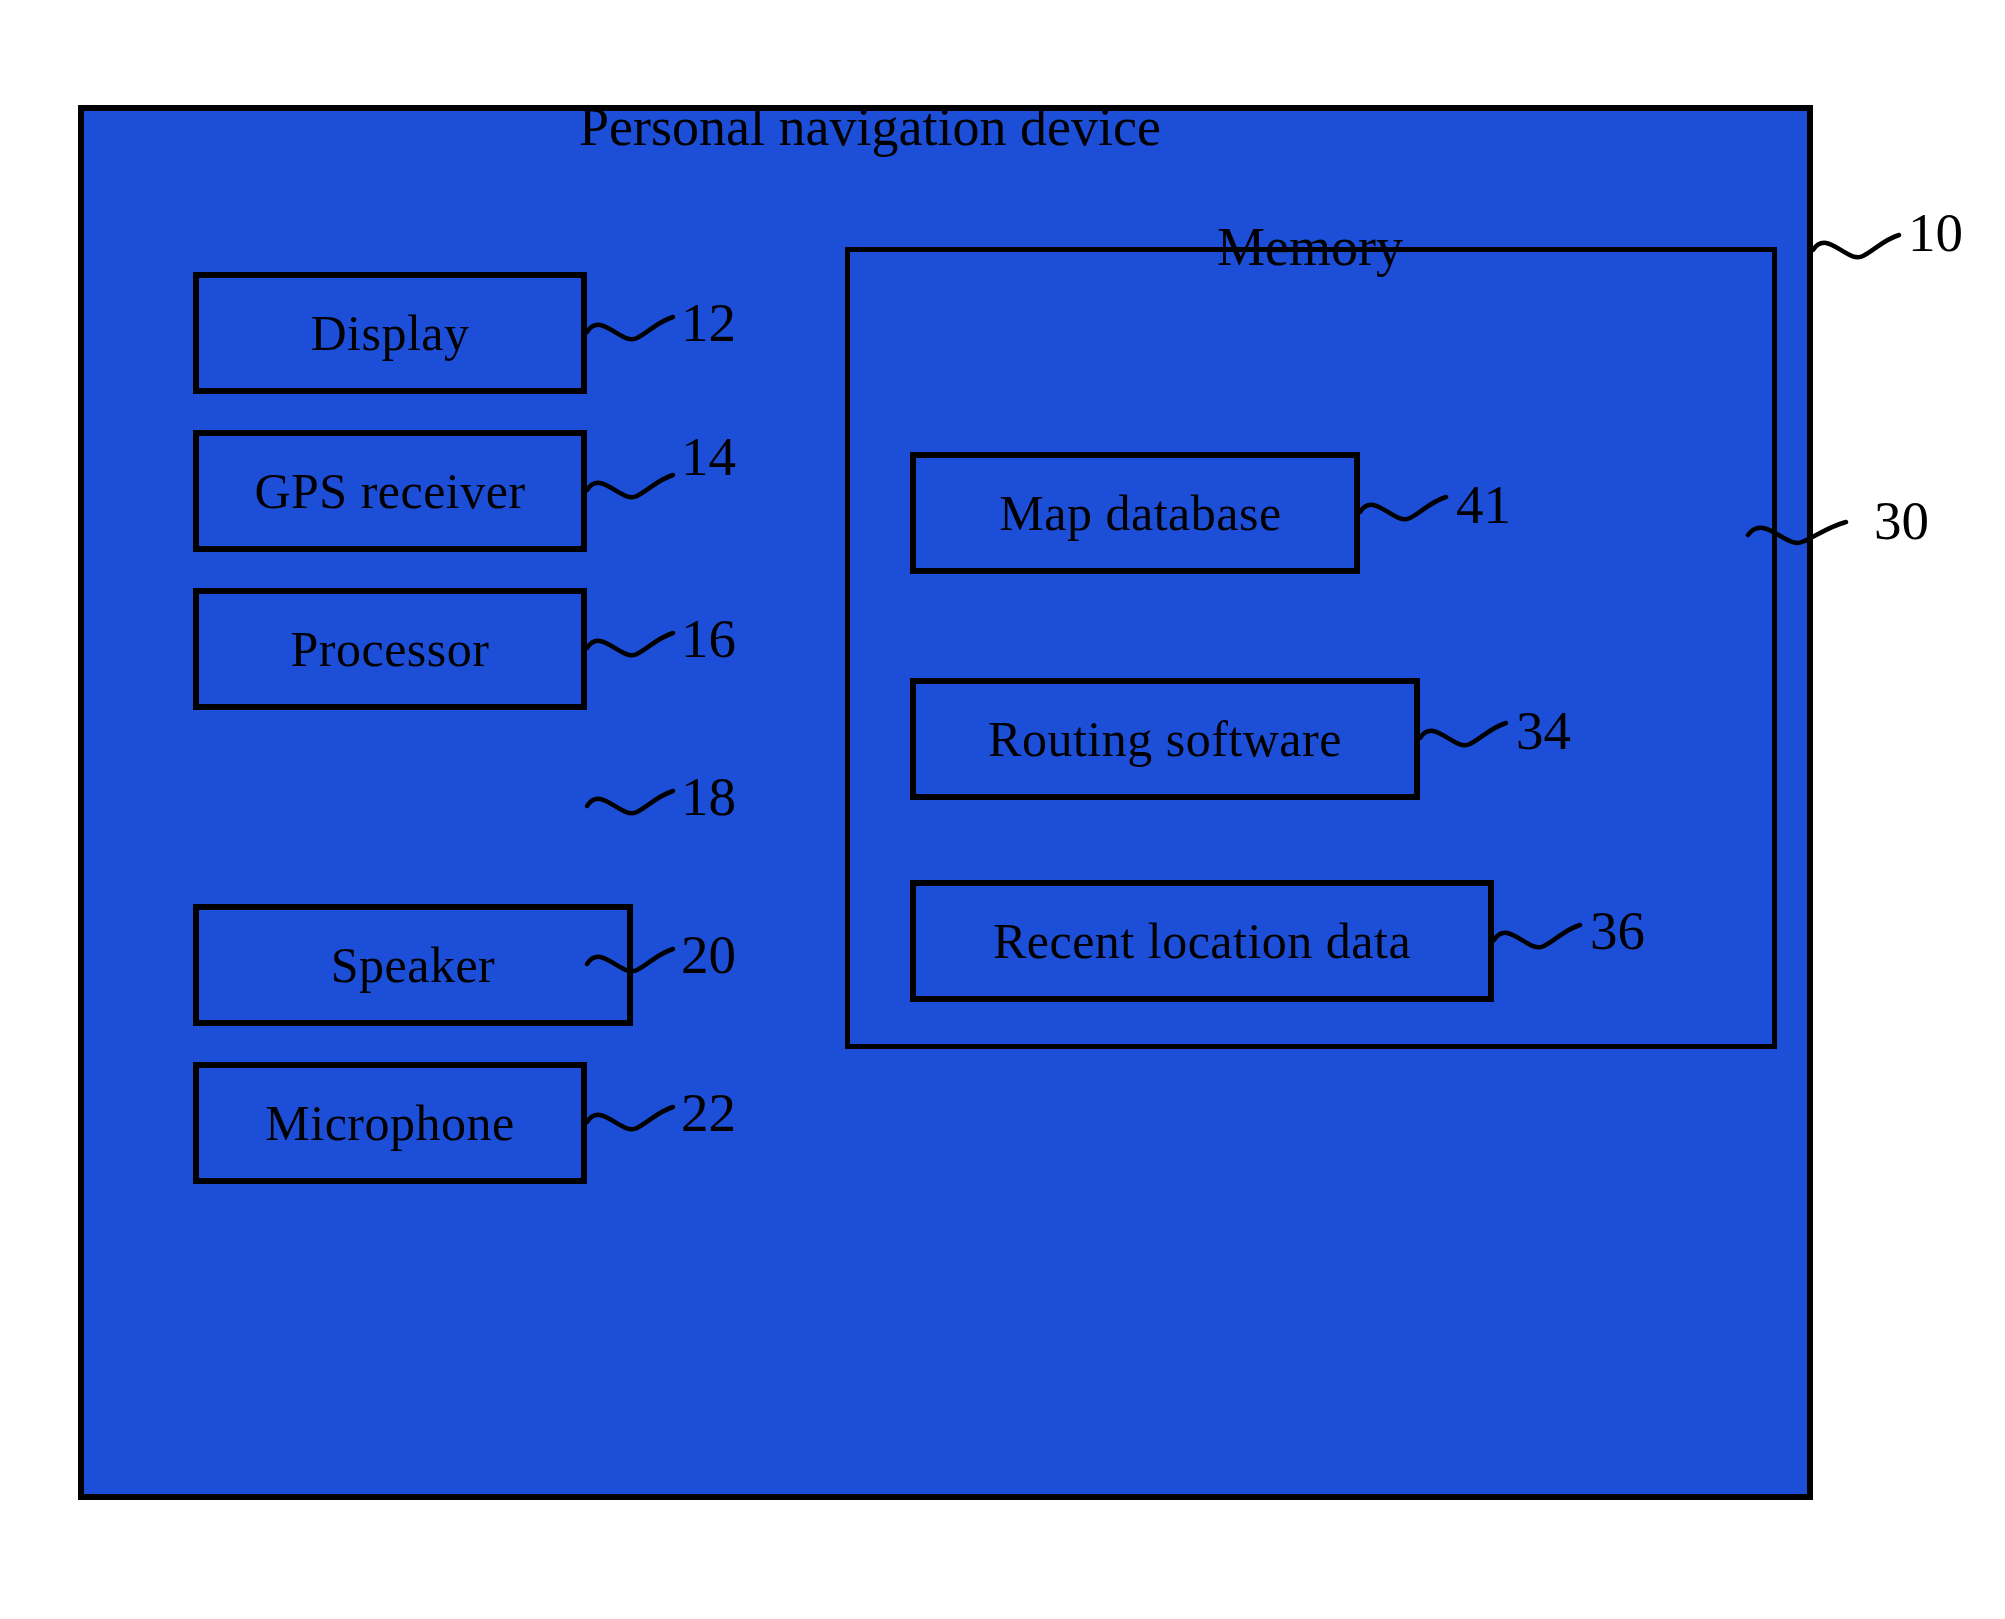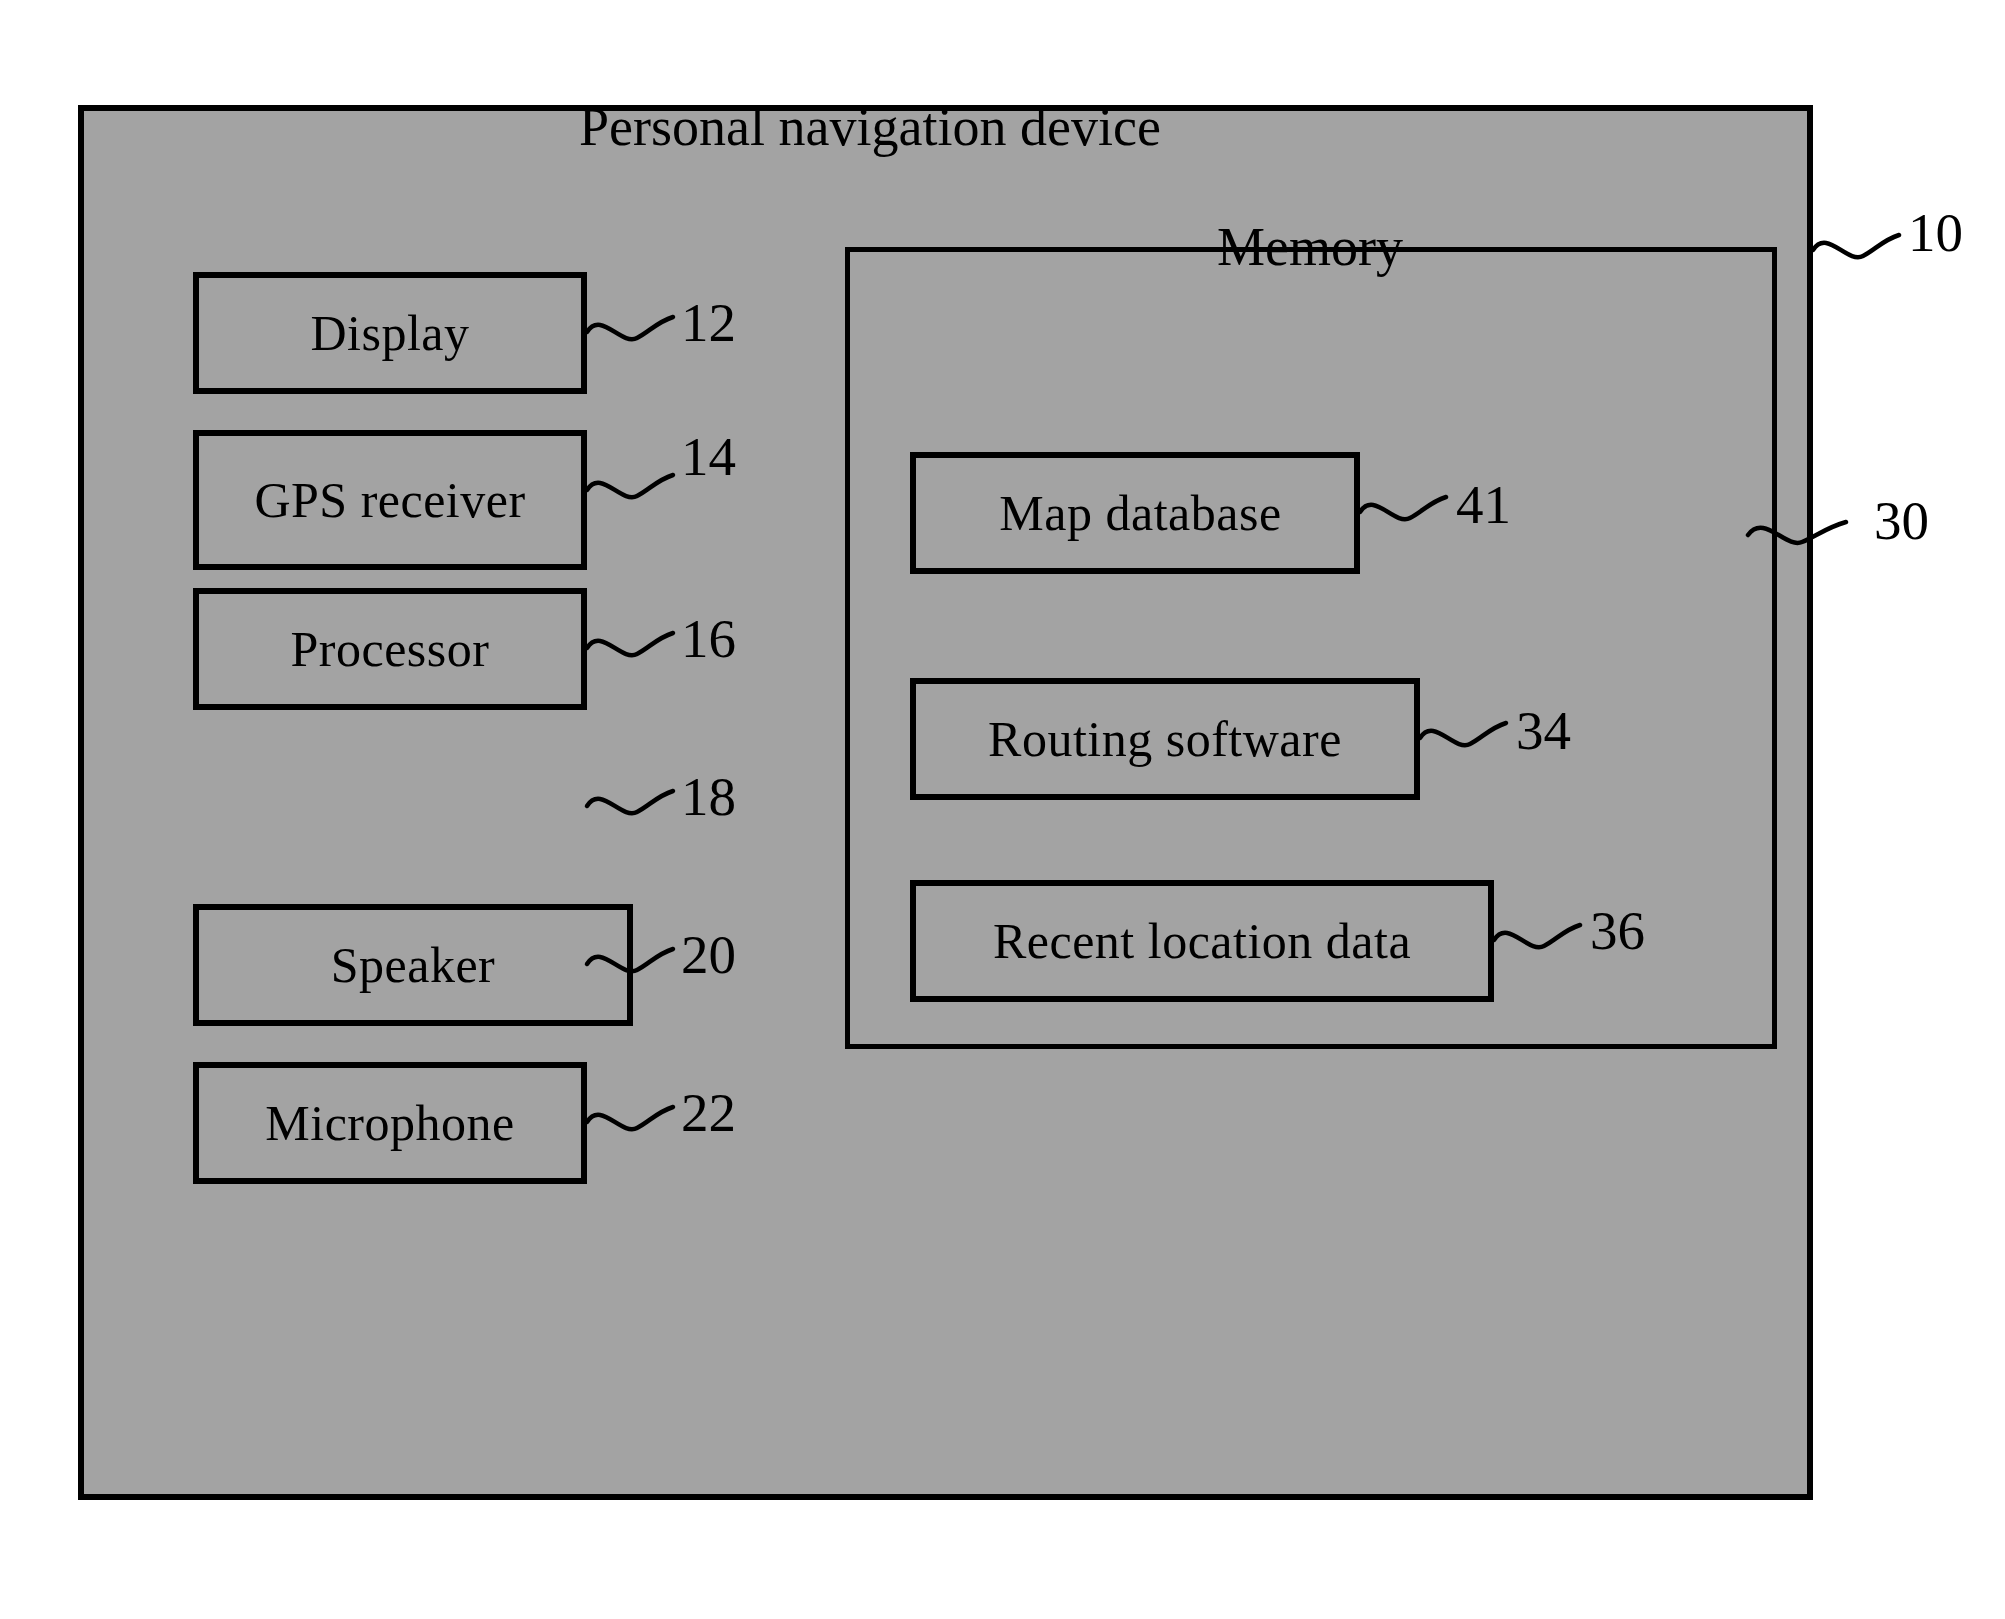--- a/index.html
+++ b/index.html
@@ -17,21 +17,21 @@
     height: 1619px;
     background: #ffffff;
     overflow: hidden;
   }
 
   
   .box {
     position: absolute;
     box-sizing: border-box;
     border: 5px solid #000;
-    background: #a3a3a3;
+    background: #1d4ed8;
     display: flex;
     align-items: center;
     justify-content: center;
   }
   .outer-box {
     border-width: 6px;
   }
   .memory-box {
     border-width: 5px;
   }
@@ -87,21 +87,21 @@
   <div class="ref-num" style="left:1908px; top:205px;">10</div>
 
   <div class="box component-box" style="left:193px; top:272px; width:394px; height:122px;">
     <span class="box-label">Display</span>
   </div>
   <svg class="leader" style="left:587px; top:305px; width:110px; height:50px;" viewBox="0 0 110 50">
     <path d="M0,27 C14,5 34,41 50,33 C62,27 70,17 86,12"></path>
   </svg>
   <div class="ref-num" style="left:681px; top:295px;">12</div>
 
-  <div class="box component-box" style="left:193px; top:430px; width:394px; height:140px;">
+  <div class="box component-box" style="left:193px; top:430px; width:394px; height:122px;">
     <span class="box-label">GPS receiver</span>
   </div>
   <svg class="leader" style="left:587px; top:463px; width:110px; height:50px;" viewBox="0 0 110 50">
     <path d="M0,27 C14,5 34,41 50,33 C62,27 70,17 86,12"></path>
   </svg>
   <div class="ref-num" style="left:681px; top:429px;">14</div>
 
   <div class="box component-box" style="left:193px; top:588px; width:394px; height:122px;">
     <span class="box-label">Processor</span>
   </div>

